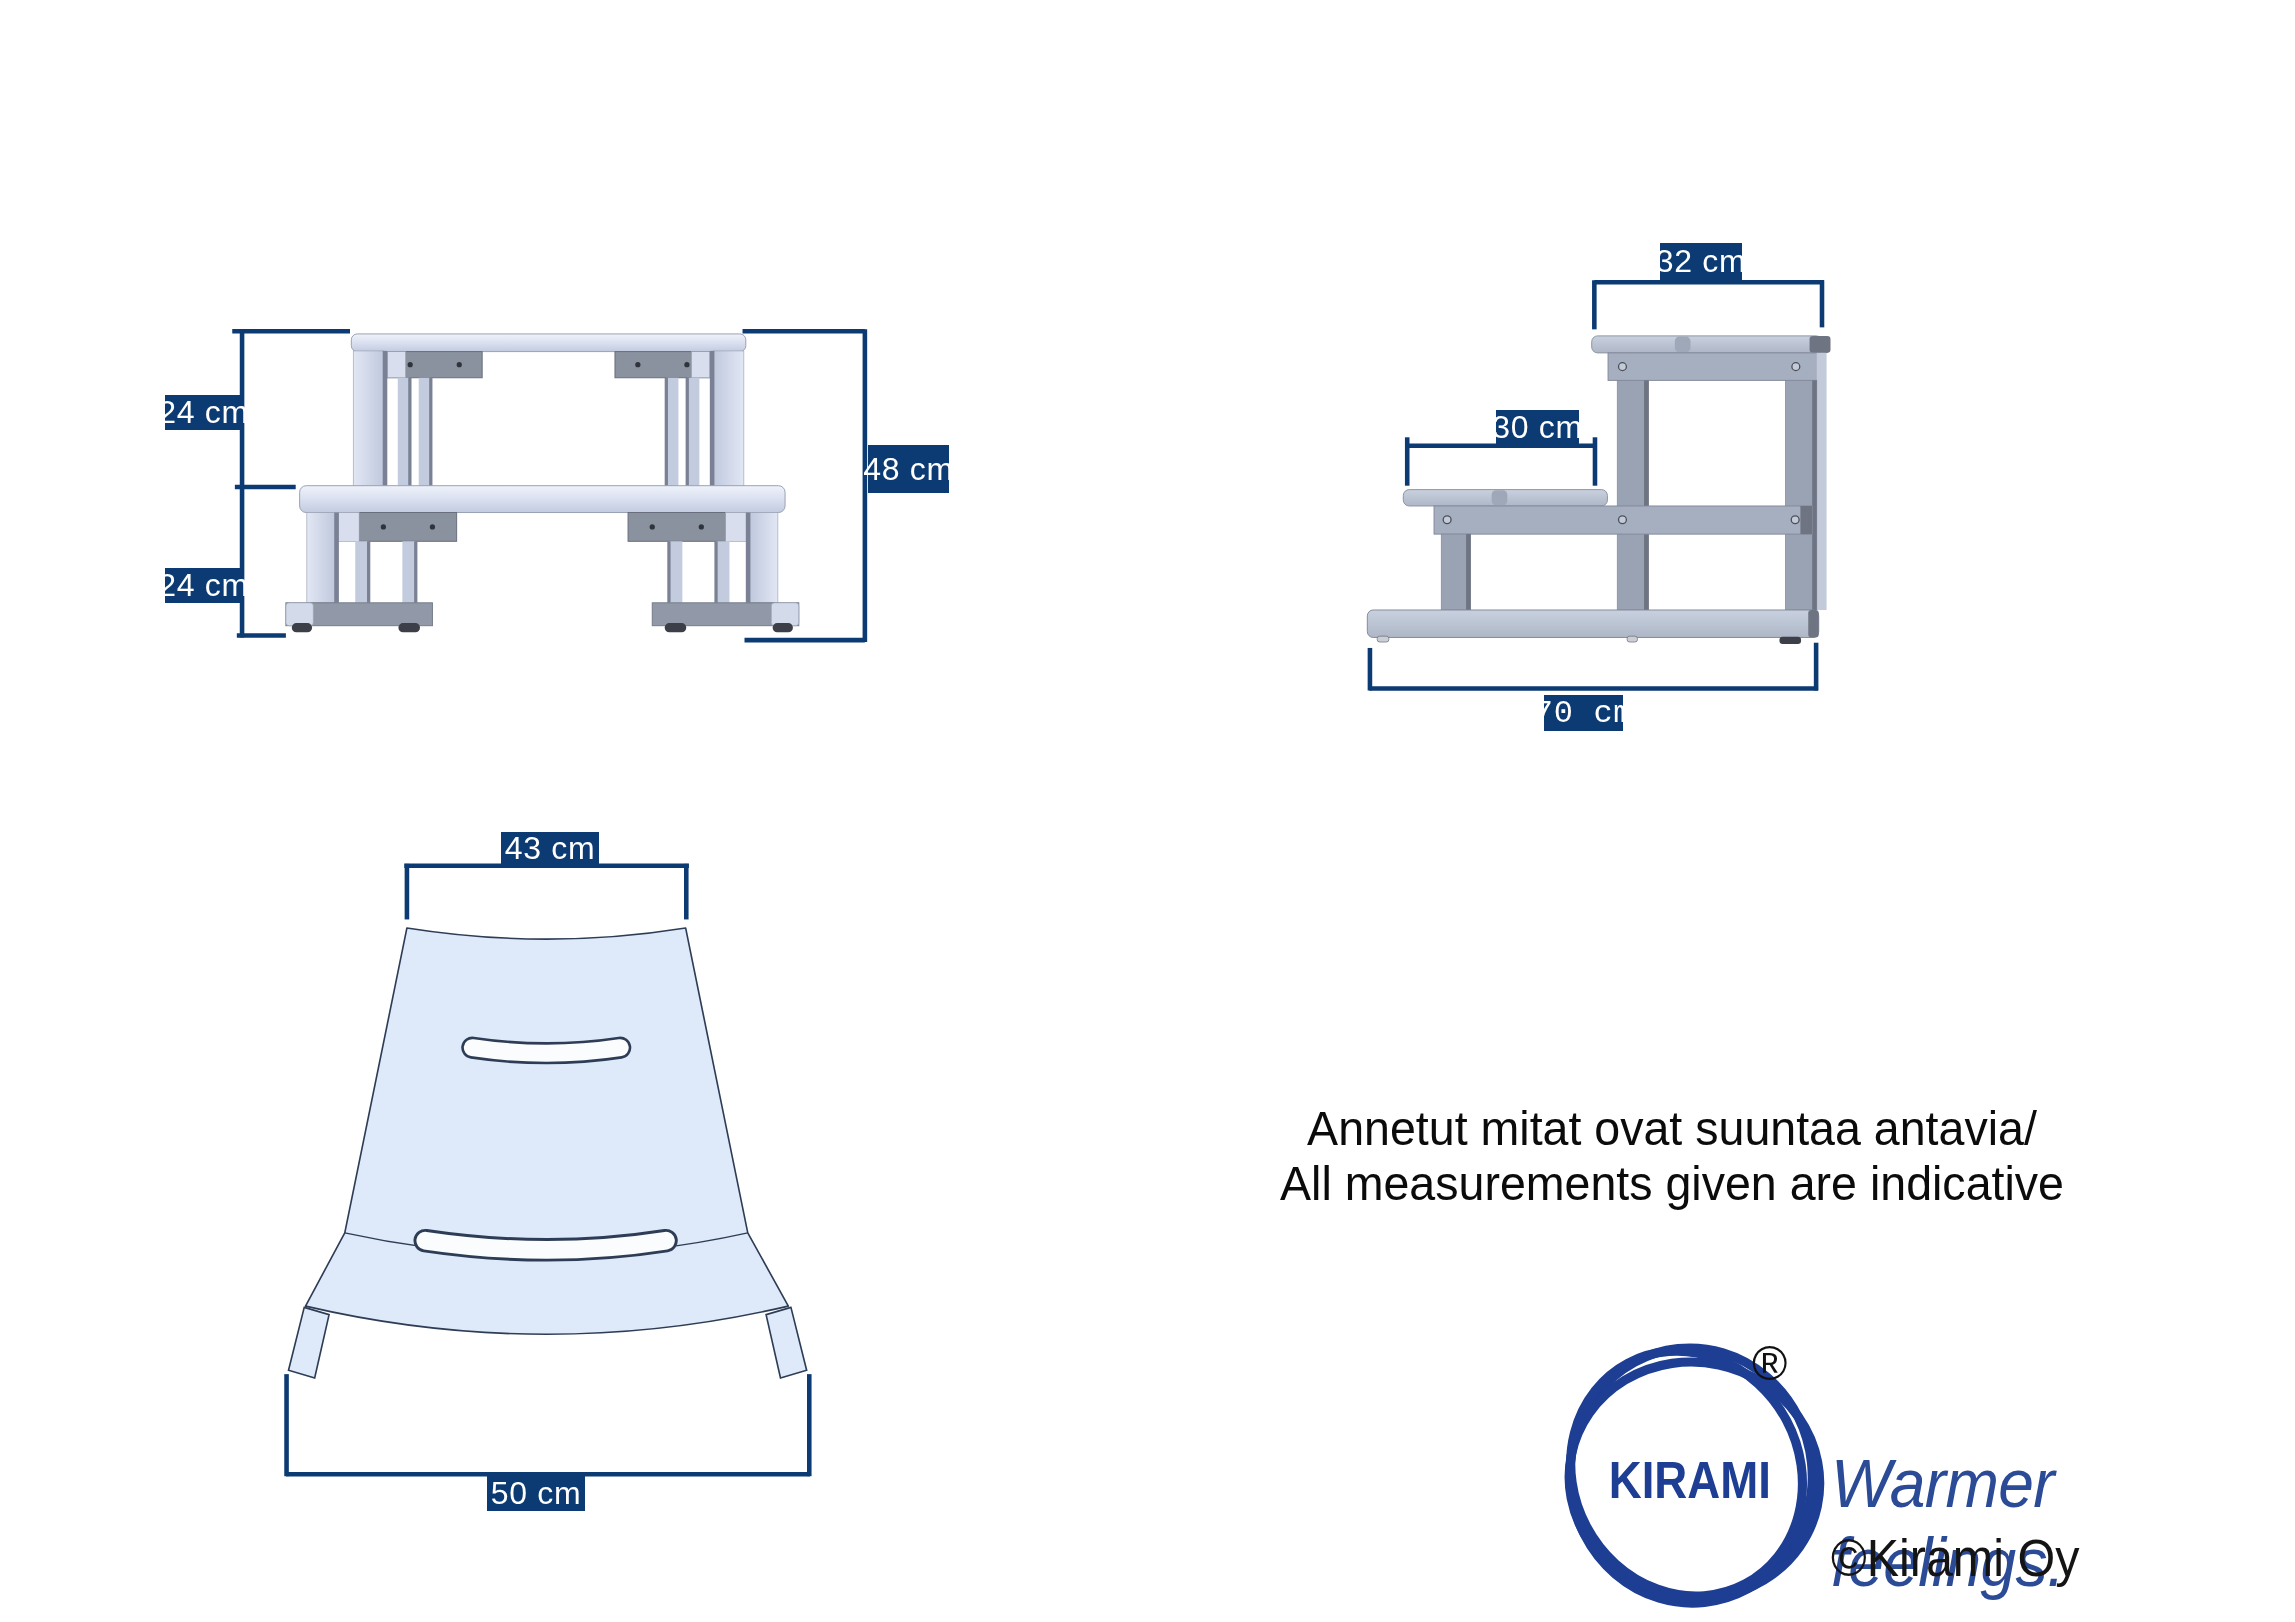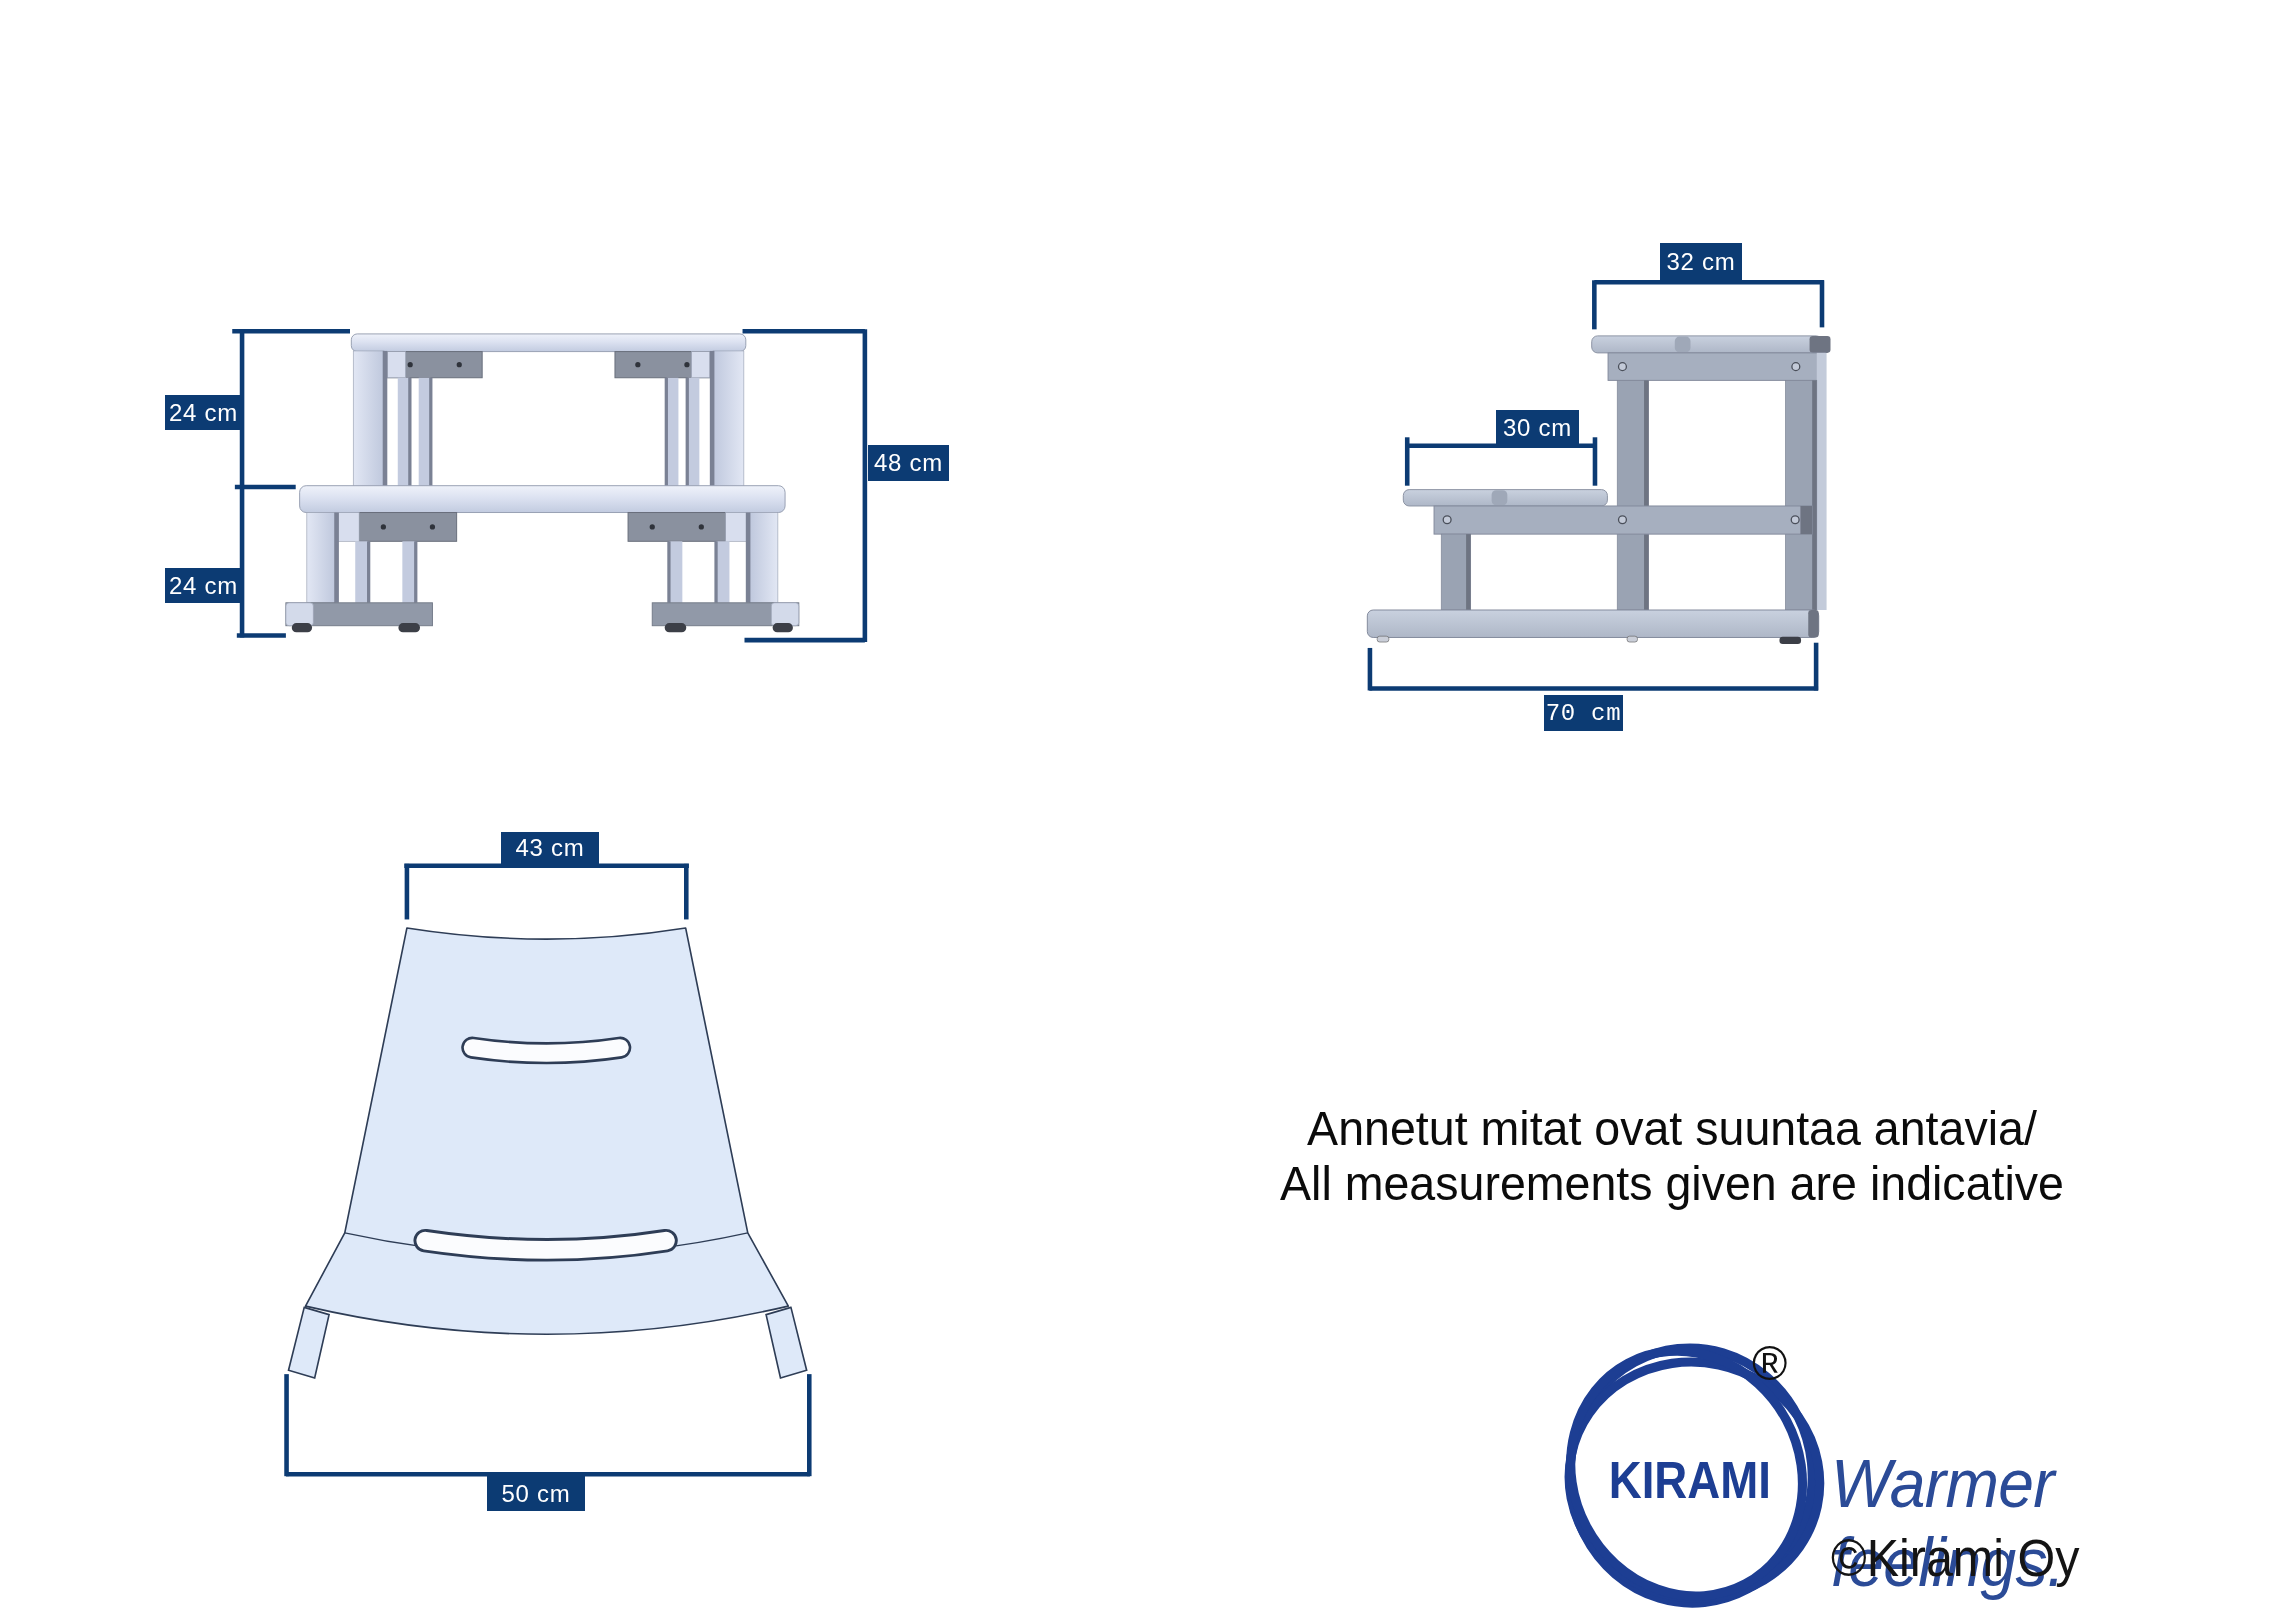--- a/index.html
+++ b/index.html
@@ -1,20 +1,20 @@
 <!DOCTYPE html>
 <html style="font-size:10.5px"><head>
 <meta charset="utf-8">
 <style>
   html,body{margin:0;padding:0;background:#ffffff;}
   body{width:2295px;height:1623px;position:relative;overflow:hidden;
        font-family:"Liberation Sans", sans-serif;}
   .dim-label{position:absolute;background:#0C3B73;color:#ffffff;
              display:flex;align-items:center;justify-content:center;
-             font-size:24px;font-weight:400;letter-spacing:0.7px;white-space:nowrap;}
+             font-size:32px;font-weight:400;letter-spacing:0.7px;white-space:nowrap;}
   #note-block{position:absolute;left:1165px;top:1101px;width:1014px;
               text-align:center;color:#0b0b0b;font-size:49px;line-height:55px;
               transform:scaleX(0.95);transform-origin:center;}
   #registered-mark{position:absolute;left:1752px;top:1336px;font-size:48px;color:#111;}
   #tagline{position:absolute;left:1831px;top:1444px;font-size:69px;font-style:italic;
            color:#2B4B97;transform:scaleX(0.93);transform-origin:left;letter-spacing:-0.7px;}
   #copyright{position:absolute;left:1831px;top:1529px;font-size:51px;color:#141414;
              transform:scaleX(0.95);transform-origin:left;}
   svg{position:absolute;left:0;top:0;}
 </style>
@@ -163,21 +163,21 @@
       <ellipse cx="2590" cy="2262" rx="192" ry="180" transform="rotate(12 2590 2262)"></ellipse>
       <ellipse cx="2578" cy="2252" rx="173" ry="191" transform="rotate(-28 2578 2252)"></ellipse>
     </g>
     <rect x="2452" y="2212" width="262" height="96" fill="#ffffff"></rect>
     <text x="2583" y="2289" text-anchor="middle" font-size="80" font-weight="bold" fill="#1D3E93" textLength="248" lengthAdjust="spacingAndGlyphs">KIRAMI</text>
   </g>
 </svg>
 
 <div class="dim-label" style="left:165px;top:395px;width:77px;height:35px;">24 cm</div>
 <div class="dim-label" style="left:165px;top:568px;width:77px;height:35px;">24 cm</div>
-<div class="dim-label" style="left:868px;top:445px;width:81px;height:36px;">48 cm</div>
+<div class="dim-label" style="left:868px;top:445px;width:81px;height:48px;">48 cm</div>
 
 <div class="dim-label" style="left:1660px;top:243px;width:82px;height:37px;">32 cm</div>
 <div class="dim-label" style="left:1469px;top:410px;width:83px;height:35px;margin-left:27px;">30 cm</div>
 <div class="dim-label" style="left:1544px;top:695px;width:79px;height:36px;font-family:Liberation Mono, monospace;">70 cm</div>
 
 <div class="dim-label" style="left:501px;top:832px;width:98px;height:32px;">43 cm</div>
 <div class="dim-label" style="left:487px;top:1476px;width:98px;height:35px;">50 cm</div>
 
 <div id="note-block">
   <div>Annetut mitat ovat suuntaa antavia/</div>

